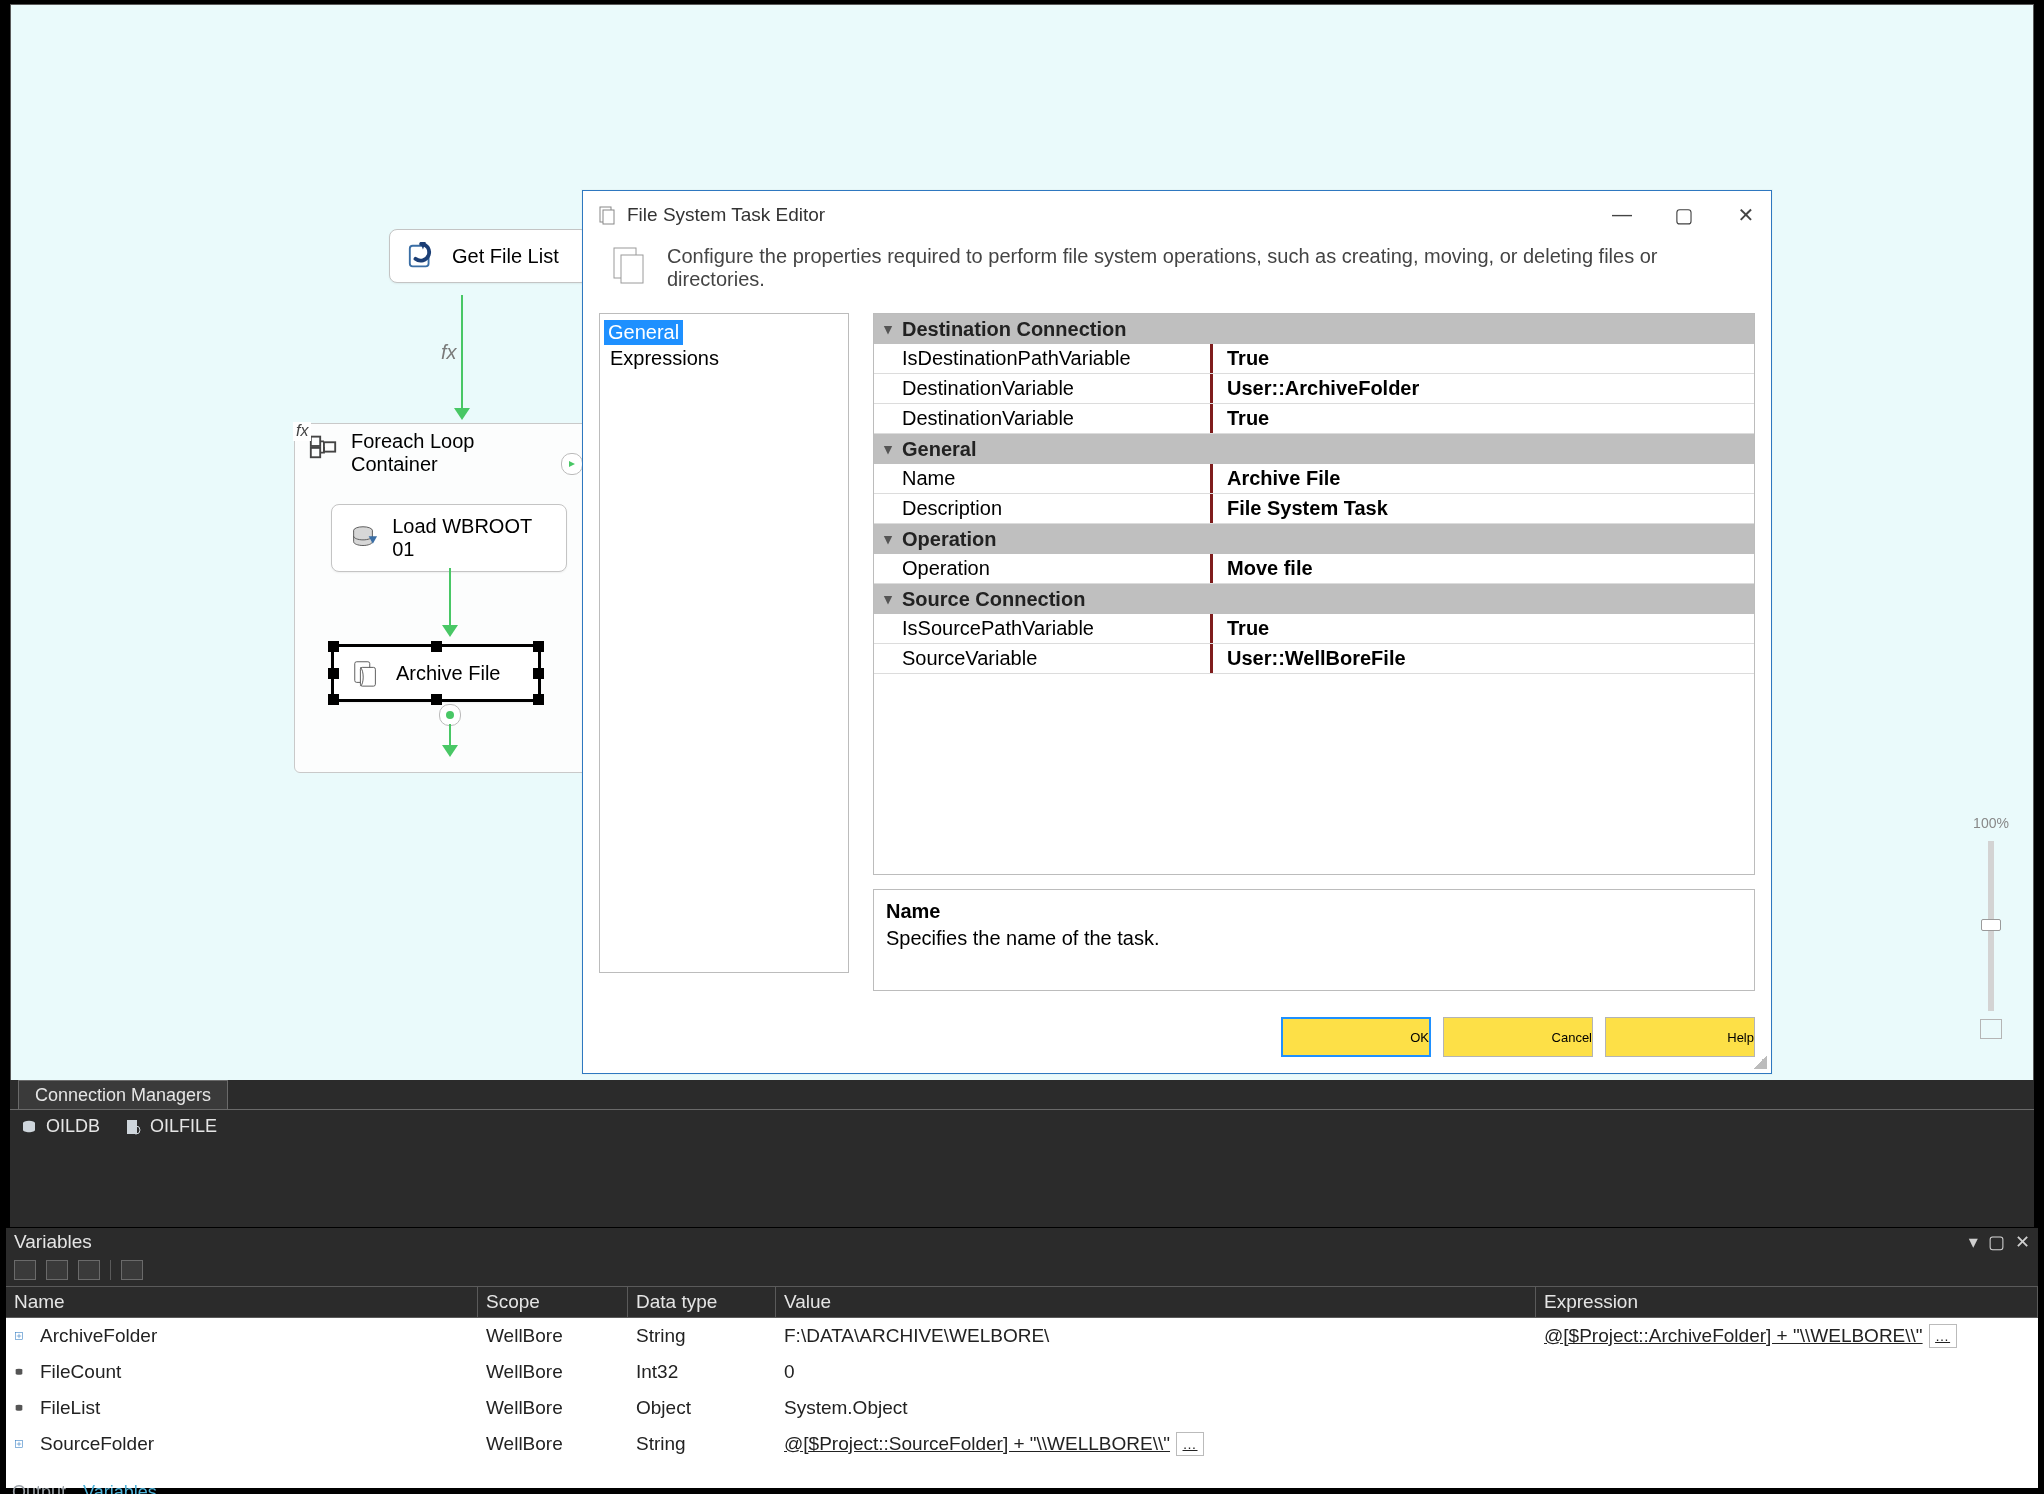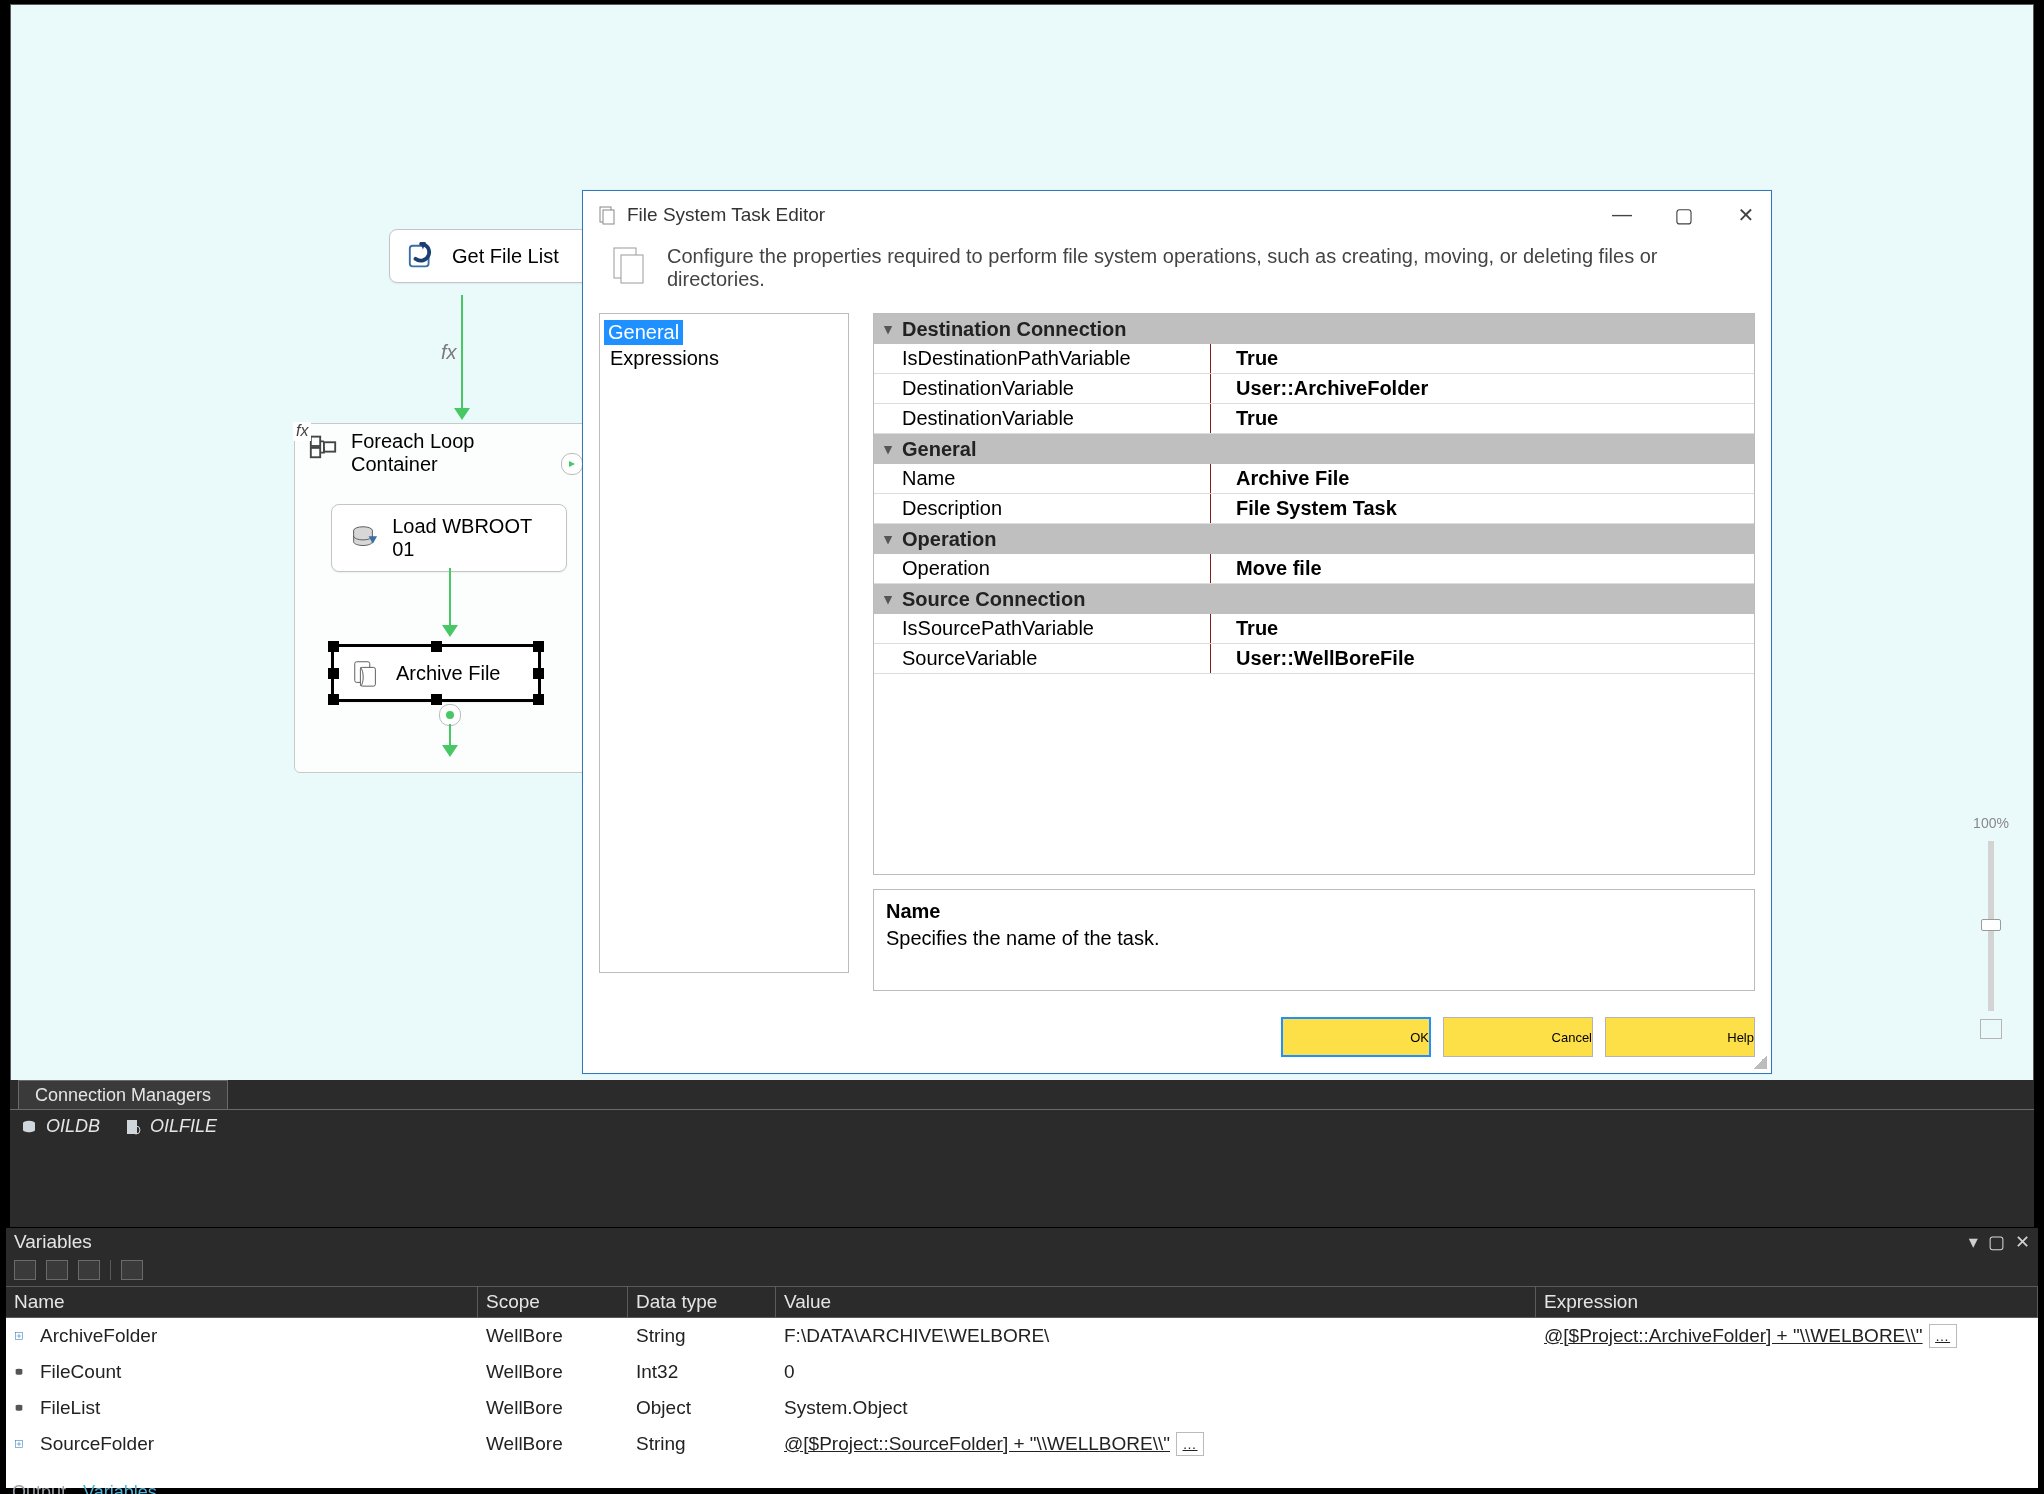--- a/index.html
+++ b/index.html
@@ -31,21 +31,21 @@
 .zoom-ctl { position:absolute; right:20px; top:810px; width:44px; text-align:center; }
 .zoom-track { width:6px; height:170px; background:#d3d3d3; margin:10px auto 8px; position:relative; }
 .zoom-thumb { position:absolute; left:-7px; top:78px; width:20px; height:12px; background:#fff; border:1px solid #9a9a9a; border-radius:2px; }
 .zoom-pct { font-size:14px; color:#888; }
 .zoom-fit { width:22px; height:20px; border:1px solid #b5b5b5; margin:6px auto 0; }
 
 
 .connmgr { position:absolute; left:10px; top:1080px; width:2024px; background:#2b2b2b; color:#e5e5e5; }
 .connmgr-tab { display:inline-block; background:#3a3a3a; border:1px solid #6a6a6a; border-bottom:none; padding:4px 16px 3px; font-size:18px; margin-left:8px; }
 .connmgr-body { border-top:1px solid #6a6a6a; padding:6px 10px 90px; font-size:18px; display:flex; gap:24px; }
-.conn-item { display:flex; align-items:center; gap:8px;font-style:italic; }
+.conn-item { display:flex; align-items:center; gap:8px; }
 
 
 .vars-panel { position:absolute; left:6px; right:6px; top:1228px; bottom:6px; background:#2b2b2b; color:#e5e5e5; display:flex; flex-direction:column; }
 .vars-title { padding:3px 8px; font-size:19px; display:flex; align-items:center; }
 .vars-title-btns { margin-left:auto; display:flex; gap:10px; font-size:18px; color:#cfcfcf; }
 .vars-toolbar { display:flex; gap:10px; padding:4px 8px 6px; }
 .vars-toolbar div { width:22px; height:20px; border:1px solid #6a6a6a; background:#3a3a3a; }
 .vars-toolbar .sep { width:1px; background:#5a5a5a; border:none; }
 .vars-header { display:flex; font-size:19px; background:#2b2b2b; border-top:1px solid #5a5a5a; border-bottom:1px solid #5a5a5a; }
 .vars-header > div { padding:4px 8px; border-right:1px solid #5a5a5a; }
@@ -72,21 +72,21 @@
 .dlg-body { display:flex; padding:0 16px; gap:24px; }
 .dlg-nav { width:250px; border:1px solid #bcbcbc; padding:6px 4px; height:660px; }
 .dlg-nav .nav-item { padding:2px 6px; cursor:default; }
 .dlg-nav .nav-item.sel { background:#1e90ff; color:#fff; display:inline-block; padding:1px 4px; }
 .prop-wrap { flex:1; display:flex; flex-direction:column; gap:14px; }
 .prop-grid { border:1px solid #bcbcbc; flex:1; }
 .prop-cat { display:flex; align-items:center; background:#bfbfbf; font-weight:700; color:#222; height:30px; }
 .prop-cat .chev { width:28px; text-align:center; color:#555; font-size:15px; }
 .prop-row { display:flex; height:30px; border-bottom:1px solid #dcdcdc; }
 .prop-row .pname { width:336px; padding-left:28px; display:flex; align-items:center; }
-.prop-row .pval  { flex:1; border-left:1px solid #7f1d1d; padding-left:25px; font-weight:700; display:flex; align-items:center; }
+.prop-row .pval  { flex:1; border-left:3px solid #7f1d1d; padding-left:14px; font-weight:700; display:flex; align-items:center; }
 .prop-help { border:1px solid #bcbcbc; padding:10px 12px 40px; }
 .prop-help .hn { font-weight:700; margin-bottom:4px; }
 .dlg-footer { display:flex; justify-content:flex-end; gap:12px; padding:26px 16px 16px; }
 .dlg-btn { width:150px; height:40px; border:1px solid #b4b4b4; background:#fde047; font-size:13px;text-align:right; }
 .dlg-btn.primary { border:2px solid #1e90ff; }
 .resize-grip { position:absolute; right:4px; bottom:4px; width:14px; height:14px; background:linear-gradient(135deg,transparent 50%, #bcbcbc 50%); }
 
 </style>
 </head>
 <body>

